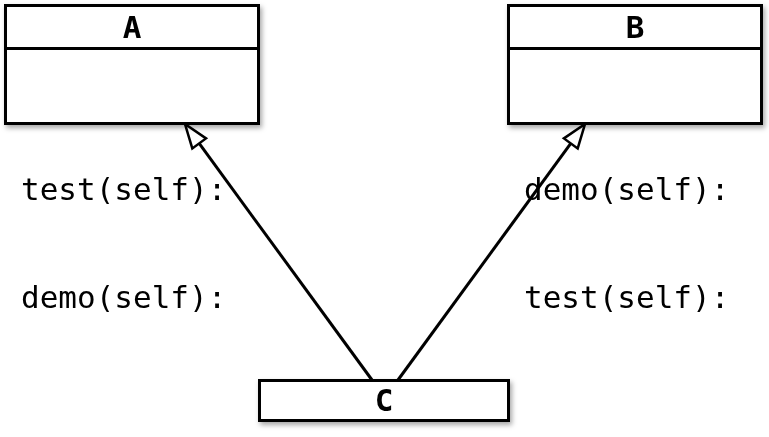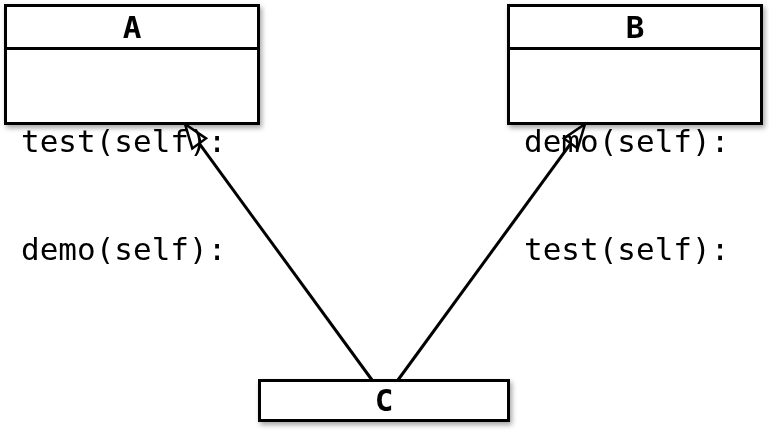--- a/index.html
+++ b/index.html
@@ -46,20 +46,21 @@
   }
   .box-c .class-title {
     height: 100%;
     border-bottom: none;
   }
   .class-methods {
     padding: 1px 14px 0 14px;
     font-size: 31px;
     line-height: 36px;
     white-space: pre;
+    margin-top: 48px;
   }
 </style>
 </head>
 <body>
 
 <div class="canvas">
 
   <svg class="arrow-layer" viewBox="0 0 769 437">
     <g>
       <line x1="372" y1="380" x2="199.2" y2="143.4" stroke="#000000" stroke-width="3"></line>

